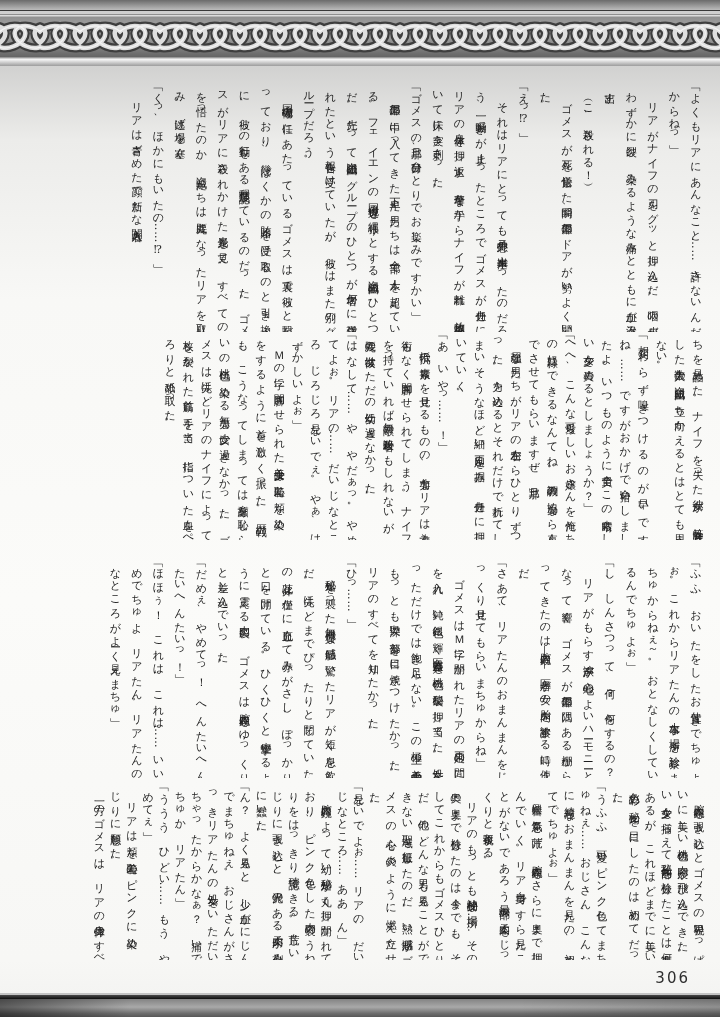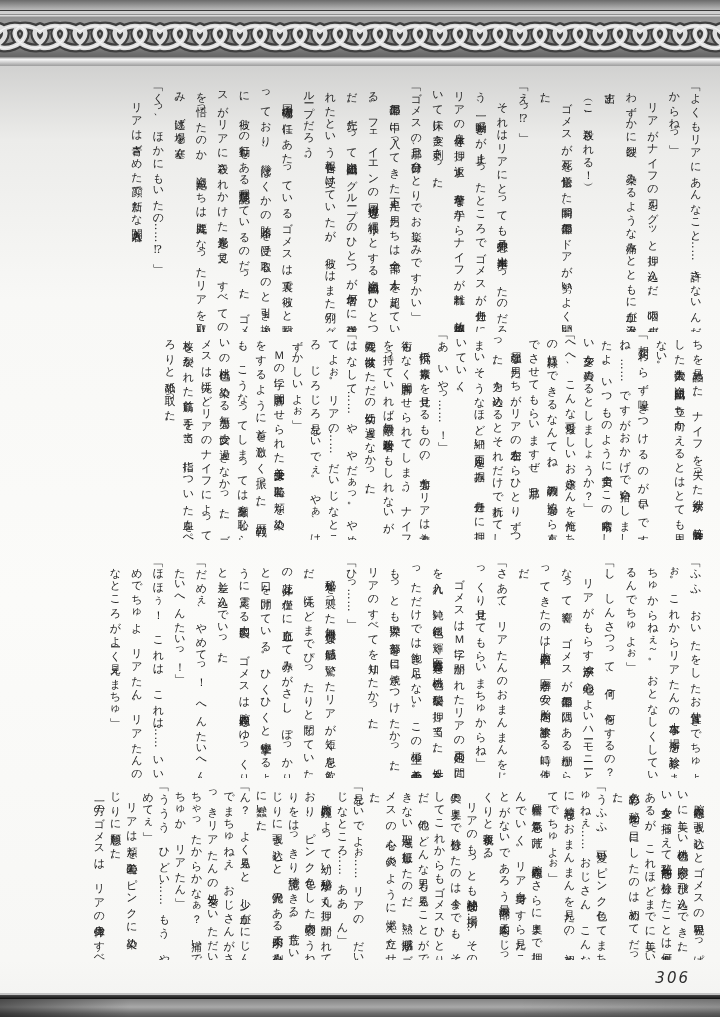--- a/index.html
+++ b/index.html
@@ -28,21 +28,21 @@
   .band p{margin:0;padding:0;}
   .band p.indent{text-indent:1em;}
   #band1{top:84px;height:248px;line-height:21.5px;}
   #band2{top:332px;height:208px;line-height:18.2px;}
   #band3{top:560px;height:218px;line-height:21.5px;}
   #band4{top:784px;height:176px;line-height:16.2px;}
   
   .page-number{
     position:absolute;top:969px;right:30px;
     font-family:"DejaVu Sans","Liberation Sans",sans-serif;
-    font-size:15px;color:#2e2e2e;letter-spacing:2px;font-style:italic;
+    font-size:15px;color:#2e2e2e;letter-spacing:2px;
   }
   
   .ornament-bottom{position:absolute;bottom:0;left:0;width:720px;height:24px;}
   .f-line1{height:2px;background:#c4c4c4;}
   .f-line2{height:4px;background:linear-gradient(to bottom,#4a4a4a,#0e0e0e);}
   .f-bar{
     height:18px;
     background:
       linear-gradient(to right,rgba(0,0,0,0.45),rgba(0,0,0,0) 18%,rgba(0,0,0,0) 72%,rgba(0,0,0,0.15)),
       linear-gradient(to bottom,#838383,#a9a9a9 45%,#6d6d6d 80%,#575757);

